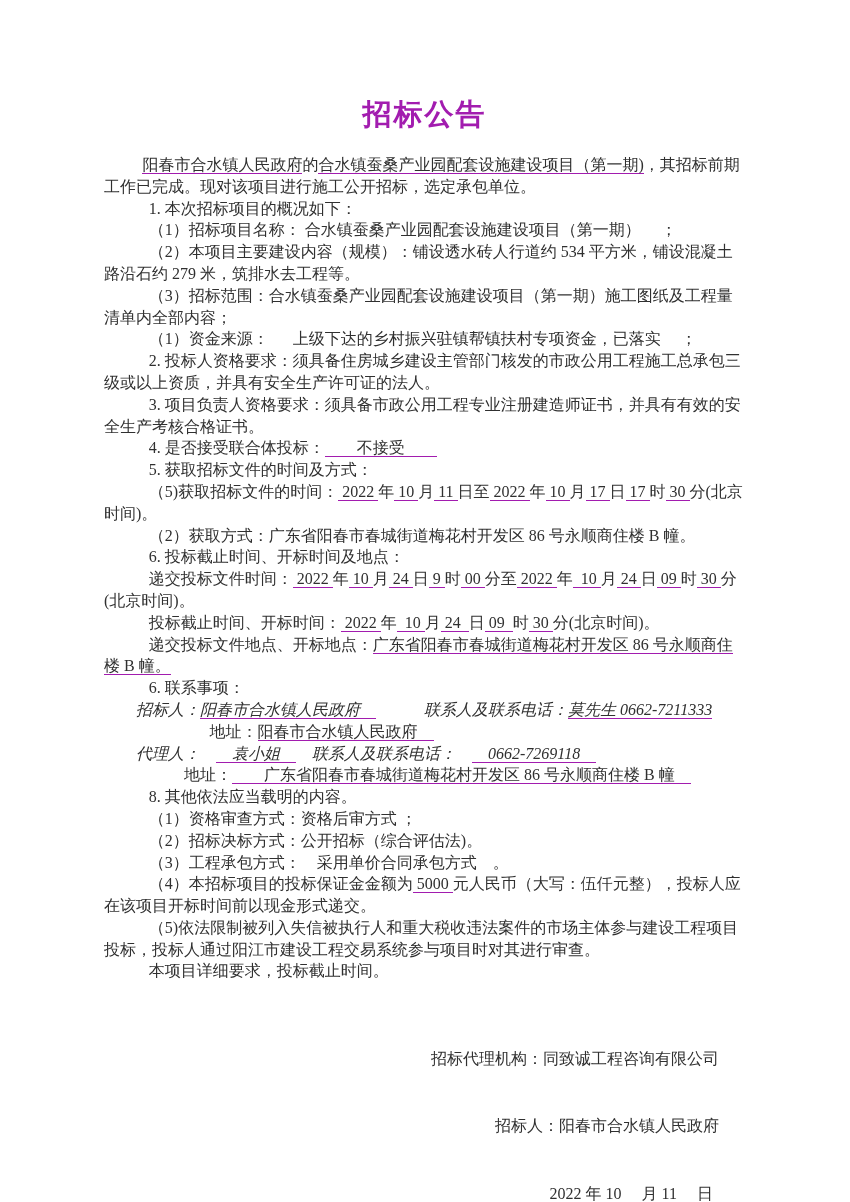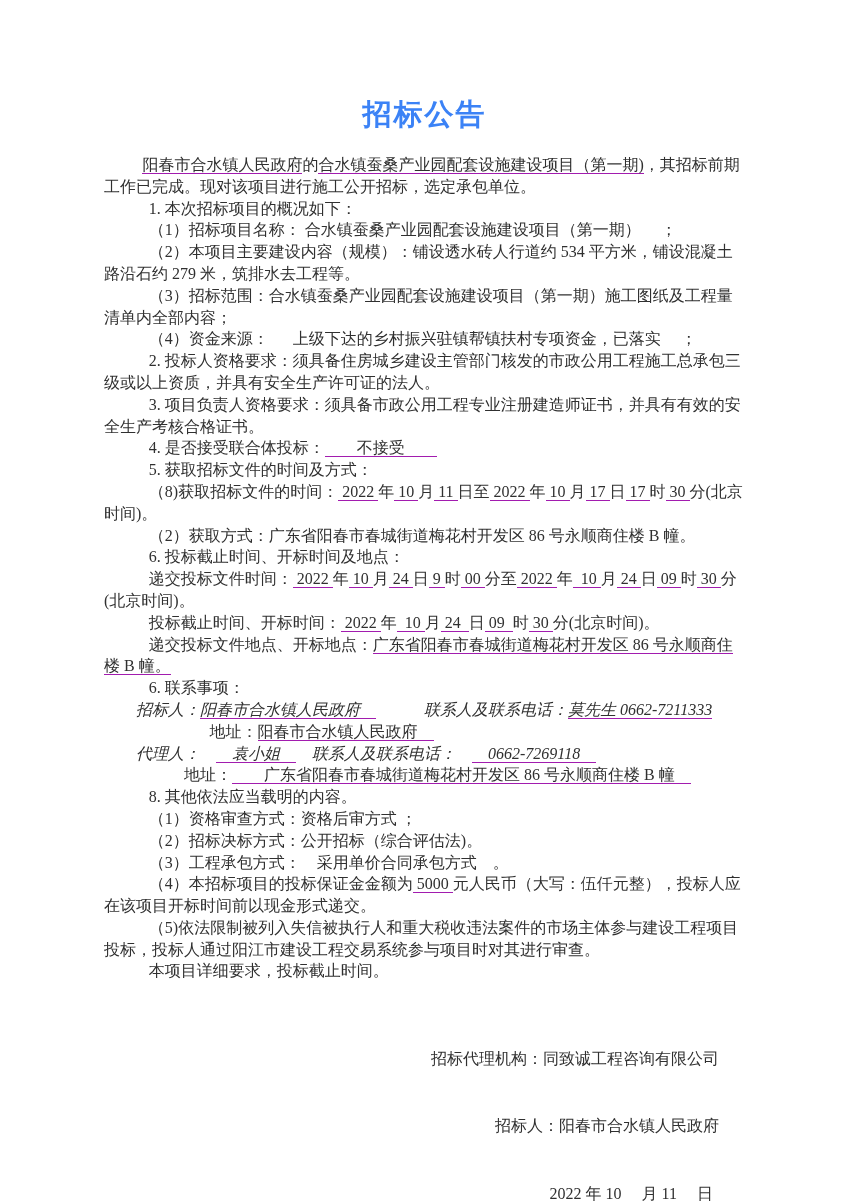--- a/index.html
+++ b/index.html
@@ -20,21 +20,21 @@
     color: #303030;
     overflow: hidden;
   }
   .doc-title {
     margin: 0 0 22px 0;
     text-align: center;
     font-size: 29px;
     line-height: 36px;
     font-weight: 700;
     letter-spacing: 2px;
-    color: #3b82f6;
+    color: #a21caf;
   }
   .para {
     margin: 0;
     white-space: pre-wrap;
     word-break: break-all;
   }
   .st-intro   { text-indent: 2.4em; }
   .st-item    { text-indent: 2.8em; }
   .st-contact { text-indent: 2em; font-style: italic; }
   .st-addr1   { margin-left: 6.6em; }
@@ -54,26 +54,26 @@
 
 <div class="page">
   <h1 class="doc-title">招标公告</h1>
 
   <div>
       <p class="para st-intro"><span class="u">阳春市合水镇人民政府</span><span>的</span><span class="u">合水镇蚕桑产业园配套设施建设项目（第一期)</span><span>，其招标前期工作已完成。现对该项目进行施工公开招标，选定承包单位。</span></p>
       <p class="para st-item"><span>1. 本次招标项目的概况如下：</span></p>
       <p class="para st-item"><span>（1）招标项目名称： 合水镇蚕桑产业园配套设施建设项目（第一期）　 ；</span></p>
       <p class="para st-item"><span>（2）本项目主要建设内容（规模）：铺设透水砖人行道约 534 平方米，铺设混凝土路沿石约 279 米，筑排水去工程等。</span></p>
       <p class="para st-item"><span>（3）招标范围：合水镇蚕桑产业园配套设施建设项目（第一期）施工图纸及工程量清单内全部内容；</span></p>
-      <p class="para st-item"><span>（4）资金来源：　  上级下达的乡村振兴驻镇帮镇扶村专项资金，已落实　 ；</span></p>
+      <p class="para st-item"><span>（1）资金来源：　  上级下达的乡村振兴驻镇帮镇扶村专项资金，已落实　 ；</span></p>
       <p class="para st-item"><span>2. 投标人资格要求：须具备住房城乡建设主管部门核发的市政公用工程施工总承包三级或以上资质，并具有安全生产许可证的法人。</span></p>
       <p class="para st-item"><span>3. 项目负责人资格要求：须具备市政公用工程专业注册建造师证书，并具有有效的安全生产考核合格证书。</span></p>
       <p class="para st-item"><span>4. 是否接受联合体投标：</span><span class="u">　　不接受　　</span></p>
       <p class="para st-item"><span>5. 获取招标文件的时间及方式：</span></p>
-      <p class="para st-item"><span>（8)获取招标文件的时间：</span><span class="u"> 2022 </span><span>年</span><span class="u"> 10 </span><span>月</span><span class="u"> 11 </span><span>日至</span><span class="u"> 2022 </span><span>年</span><span class="u"> 10 </span><span>月</span><span class="u"> 17 </span><span>日</span><span class="u"> 17 </span><span>时</span><span class="u"> 30 </span><span>分(北京时间)。</span></p>
+      <p class="para st-item"><span>（5)获取招标文件的时间：</span><span class="u"> 2022 </span><span>年</span><span class="u"> 10 </span><span>月</span><span class="u"> 11 </span><span>日至</span><span class="u"> 2022 </span><span>年</span><span class="u"> 10 </span><span>月</span><span class="u"> 17 </span><span>日</span><span class="u"> 17 </span><span>时</span><span class="u"> 30 </span><span>分(北京时间)。</span></p>
       <p class="para st-item"><span>（2）获取方式：广东省阳春市春城街道梅花村开发区 86 号永顺商住楼 B 幢。</span></p>
       <p class="para st-item"><span>6. 投标截止时间、开标时间及地点：</span></p>
       <p class="para st-item"><span>递交投标文件时间：</span><span class="u"> 2022 </span><span>年</span><span class="u"> 10 </span><span>月</span><span class="u"> 24 </span><span>日</span><span class="u"> 9 </span><span>时</span><span class="u"> 00 </span><span>分至</span><span class="u"> 2022 </span><span>年</span><span class="u">  10 </span><span>月</span><span class="u"> 24 </span><span>日</span><span class="u"> 09 </span><span>时</span><span class="u"> 30 </span><span>分(北京时间)。</span></p>
       <p class="para st-item"><span>投标截止时间、开标时间：</span><span class="u"> 2022 </span><span>年</span><span class="u">  10 </span><span>月</span><span class="u"> 24  </span><span>日</span><span class="u"> 09  </span><span>时</span><span class="u"> 30 </span><span>分(北京时间)。</span></p>
       <p class="para st-item"><span>递交投标文件地点、开标地点：</span><span class="u">广东省阳春市春城街道梅花村开发区 86 号永顺商住楼 B 幢。</span></p>
       <p class="para st-item"><span>6. 联系事项：</span></p>
       <p class="para st-contact"><span>招标人：</span><span class="u">阳春市合水镇人民政府　</span><span>　　　</span><span>联系人及联系电话：</span><span class="u">莫先生 0662-7211333</span></p>
       <p class="para st-addr1"><span>地址：</span><span class="u">阳春市合水镇人民政府　</span></p>
       <p class="para st-contact"><span>代理人：</span><span>　</span><span class="u">　袁小姐　</span><span>　</span><span>联系人及联系电话：</span><span>　</span><span class="u">　0662-7269118　</span></p>
       <p class="para st-addr2"><span>地址：</span><span class="u">　　广东省阳春市春城街道梅花村开发区 86 号永顺商住楼 B 幢　</span></p>

